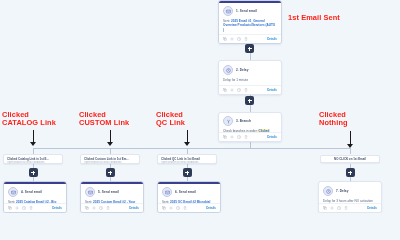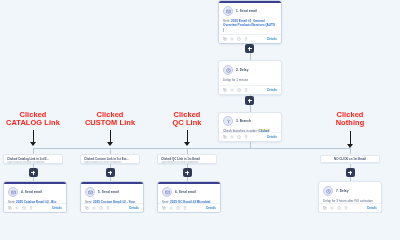--- a/index.html
+++ b/index.html
@@ -95,21 +95,21 @@
   
   .note{
     font-size:3.1px;line-height:4.6px;color:#4a5a75;
   }
   .note .yel{background:#fdf0a8;}
   .note .lnk{color:#2f6fd0;font-weight:bold;}
 
   
   .anno{
     position:absolute;color:#ff2116;font-weight:bold;
-    font-size:7.4px;line-height:8.4px;text-align:center;
+    font-size:7.4px;line-height:8.4px;text-align:left;
     letter-spacing:.1px;white-space:pre-line;
   }
   .arrow{position:absolute;width:6px;}
   .arrow .stem{
     position:absolute;left:2.5px;top:0;width:1.4px;background:#1a1a1a;
   }
   .arrow .head{
     position:absolute;left:0;bottom:0;width:0;height:0;
     border-left:3px solid transparent;border-right:3px solid transparent;
     border-top:4px solid #1a1a1a;
@@ -512,14 +512,15 @@
       <div class="head"></div>
   </div>
 
   <div class="anno" style="left:319px;top:111px;width:62px;">Clicked
 Nothing</div>
   <div class="arrow" style="left:347px;top:131px;height:17px;">
     <div class="stem" style="height:13px;"></div>
       <div class="head"></div>
   </div>
 
+  <div class="anno" style="left:288px;top:14px;width:100px;text-align:left;">1st Email Sent</div>
 
 </div>
 
 </body></html>

